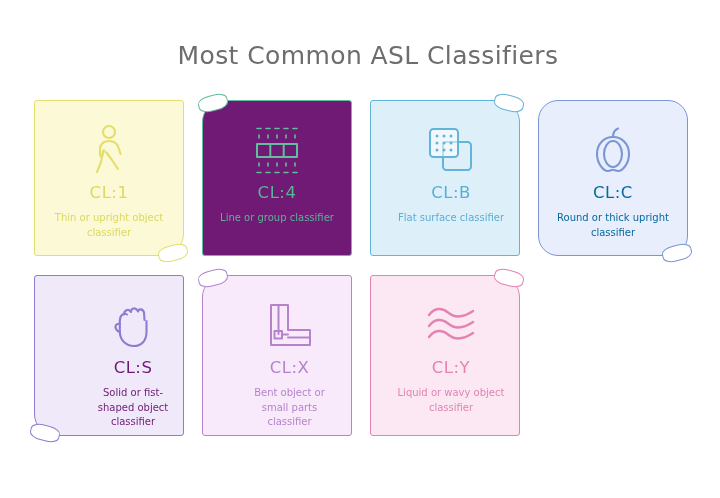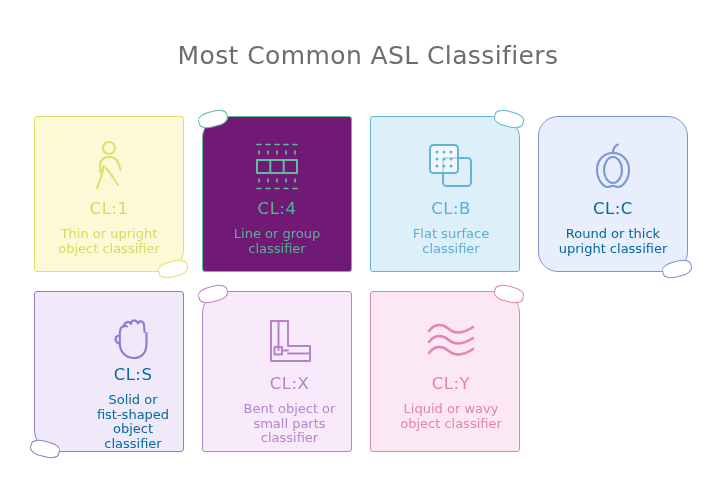--- a/index.html
+++ b/index.html
@@ -27,21 +27,21 @@
     text-align: center;
     font-size: 25px;
     font-weight: 400;
     letter-spacing: 0.4px;
     color: #6d6d6d;
     font-family: "DejaVu Sans", sans-serif;
   }
 
   #grid {
     position: absolute;
-    top: 116px;
+    top: 100px;
     left: 34px;
     width: 654px;
     display: grid;
     grid-template-columns: repeat(4, 150px);
     grid-template-rows: 156px 161px;
     column-gap: 18px;
     row-gap: 19px;
   }
 
   .card {
@@ -87,21 +87,21 @@
 
   .code {
     font-size: 16.5px;
     letter-spacing: 0.5px;
     font-weight: 400;
     margin-bottom: 9px;
     font-family: "DejaVu Sans", sans-serif;
   }
 
   .desc {
-    font-size: 13px;
+    font-size: 10px;
     line-height: 14.5px;
     text-align: center;
     padding: 0 12px;
     font-family: "DejaVu Sans", sans-serif;
   }
 </style>
 </head>
 <body style="background: rgb(255, 255, 255);">
 
 <div id="page">
@@ -166,21 +166,21 @@
     <svg width="44" height="50" viewBox="0 0 44 50" fill="none" stroke="currentColor" stroke-width="2.1" stroke-linecap="round" stroke-linejoin="round">
       <path d="M22 12 C13 12 6 19 6 29 C6 38 12 46 17 46 C19.5 46 20.5 44.8 22 44.8
                C23.5 44.8 24.5 46 27 46 C32 46 38 38 38 29 C38 19 31 12 22 12 Z"></path>
       <path d="M22 12 C22 8 23.5 5 27 3.5"></path>
       <ellipse cx="22" cy="29" rx="9" ry="13"></ellipse>
     </svg>
         </div>
         <div class="code">CL:C</div>
         <div class="desc">Round or thick upright classifier</div>
       </div>
-      <div class="card peel-bl" style="background: rgb(239, 233, 250); border-color: rgb(143, 123, 208); color: #0369a1; padding-left: 48px;">
+      <div class="card peel-bl" style="background: rgb(239, 233, 250); border-color: rgb(143, 123, 208); color: #701a75; padding-left: 48px;">
         <div class="peel" style="border-color: rgb(143, 123, 208);"></div>
         <div class="icon" style="color: rgb(143, 123, 208);">
     <svg width="46" height="48" viewBox="0 0 46 48" fill="none" stroke="currentColor" stroke-width="2.1" stroke-linecap="round" stroke-linejoin="round">
       <path d="M10 19 C10 14 14 11.5 17 13.5"></path>
       <path d="M14 13.5 C14 9 18.5 7.5 20.5 10.5"></path>
       <path d="M21 11 C21 7 25.5 6 27.5 9.5"></path>
       <path d="M28 10.5 C28.5 7.5 33 7.5 34 11.5 L34.5 19"></path>
       <path d="M9.8 19 L9.8 30 C9.8 39.5 16 45 24 45 C31.5 45 36.5 39.5 36.5 31 L36.5 20"></path>
       <path d="M10 23 C6.5 22 4.5 25 6 28 C7.2 30.4 9.8 31 9.8 31"></path>
     </svg>

